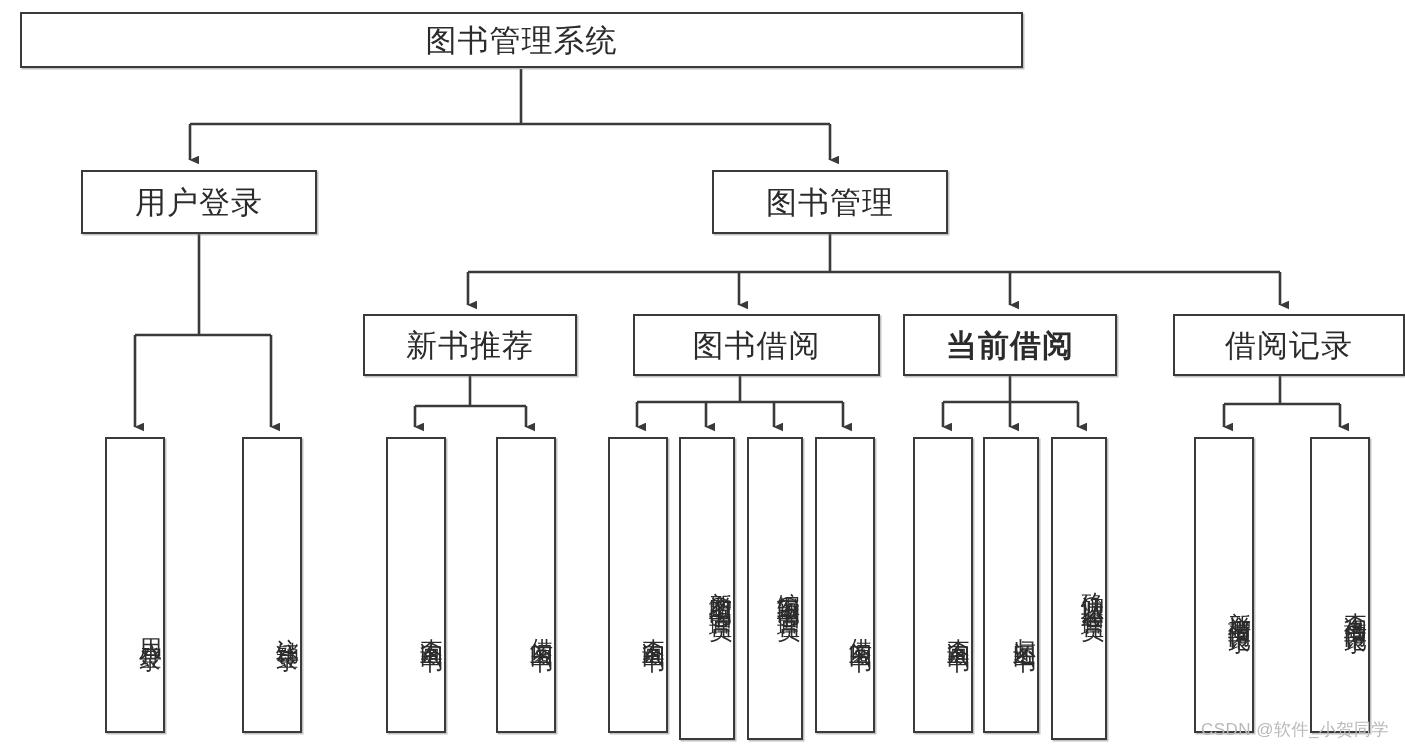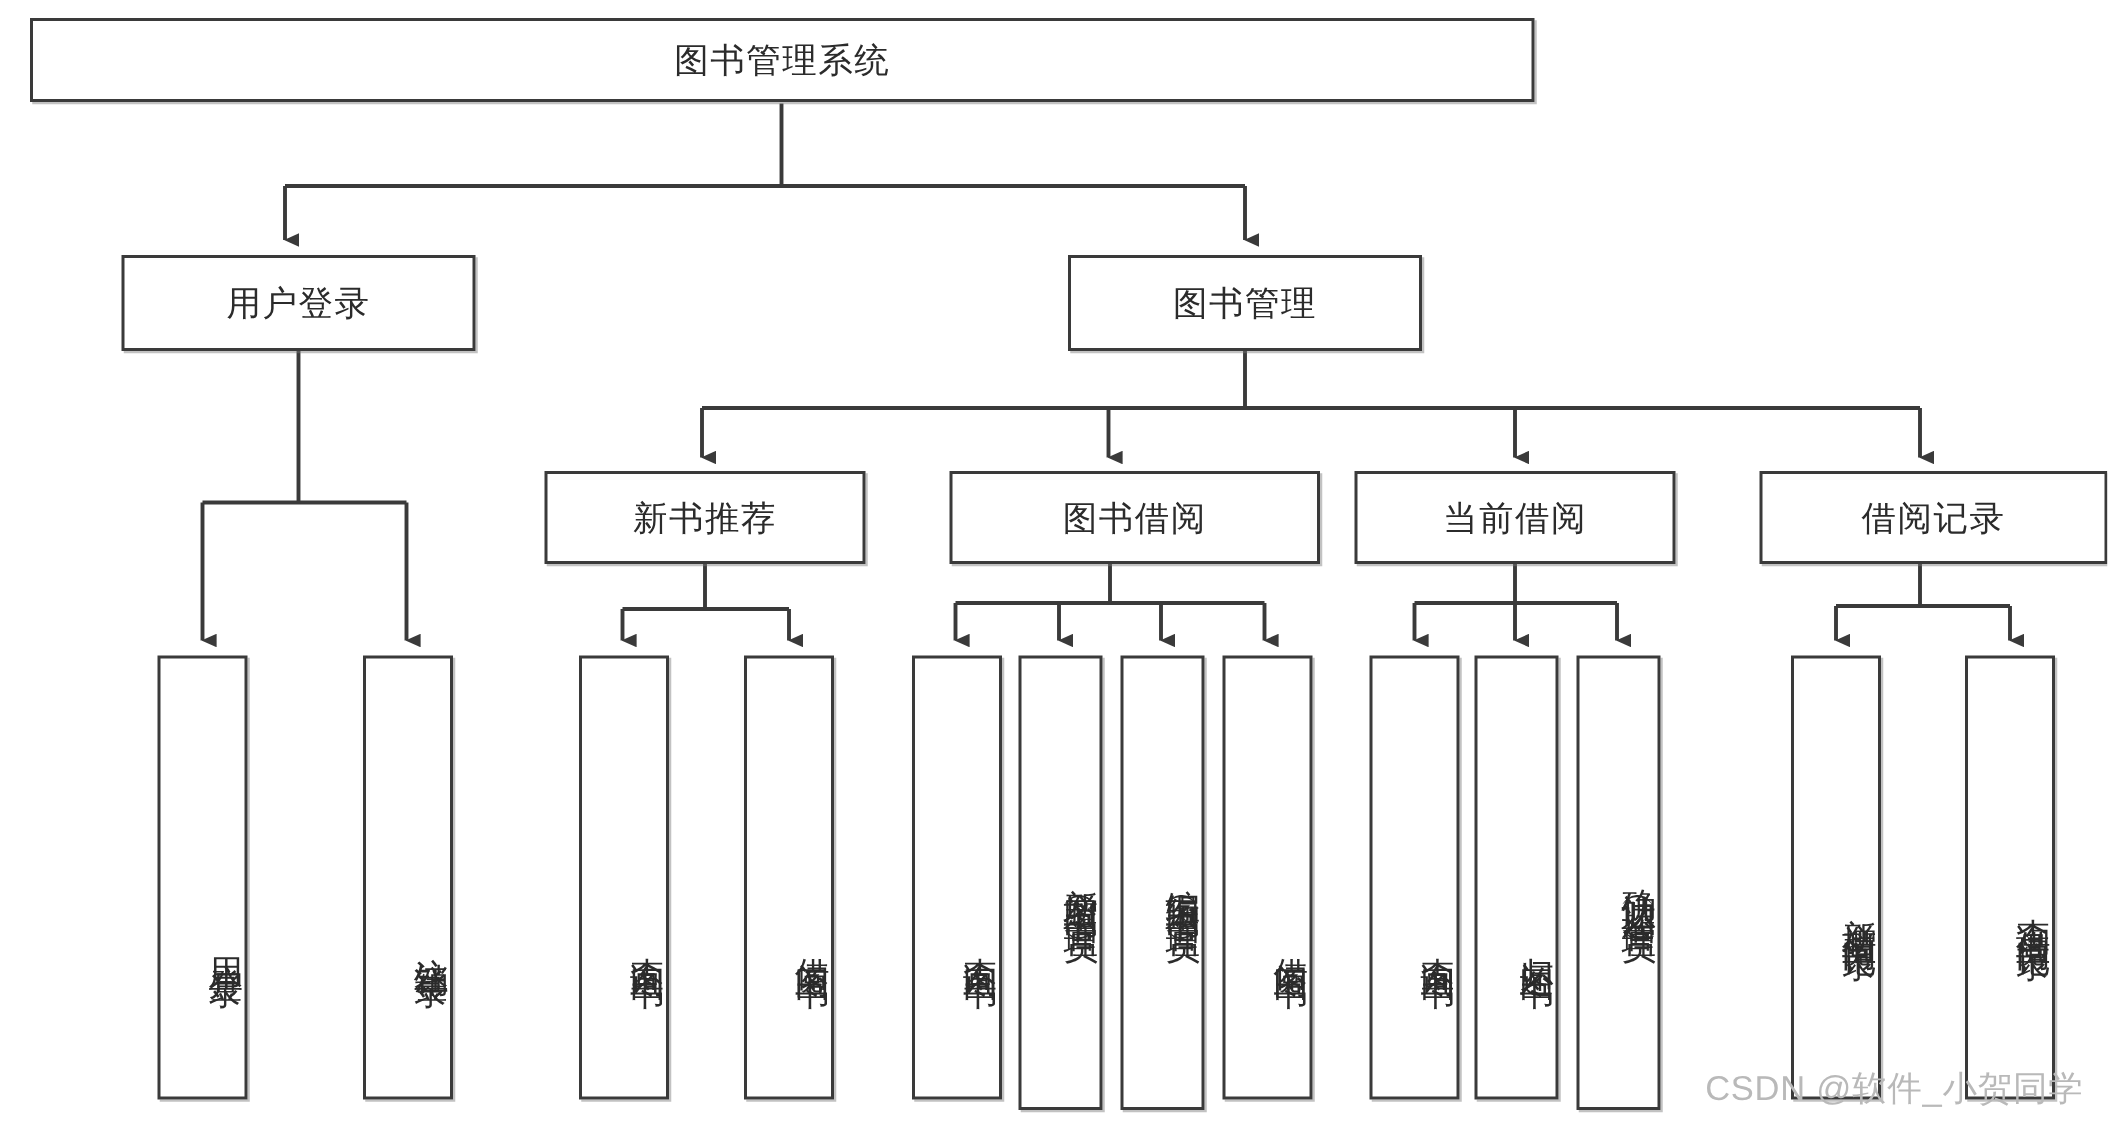--- a/index.html
+++ b/index.html
@@ -30,21 +30,21 @@
     box-sizing: border-box;
     border: 2.5px solid #3a3a3a;
     background: #ffffff;
     display: flex;
     align-items: center;
     justify-content: center;
     color: #2b2b2b;
     box-shadow: 1.5px 1.5px 0 rgba(120,120,120,0.45);
   }
   .node.horizontal {
-    font-size: 23px;
+    font-size: 31px;
     letter-spacing: 1px;
     align-items: center;
   }
   .node.vertical {
     font-size: 23px;
     writing-mode: vertical-rl;
     text-orientation: upright;
     letter-spacing: 4px;
     align-items: flex-start;
     justify-content: center;
@@ -55,21 +55,21 @@
     text-orientation: upright;
     line-height: 1.05;
   }
   .node .htext {
     line-height: 1;
   }
   #watermark {
     position: absolute;
     right: 16px;
     bottom: 6px;
-    font-size: 23px;
+    font-size: 17px;
     color: #b9b9b9;
     letter-spacing: 0.5px;
     white-space: nowrap;
   }
 </style>
 </head>
 <body>
 
 <div id="canvas">
 
@@ -134,21 +134,21 @@
   <div class="node horizontal" style="left:712px; top:170px; width:236px; height:64px;">
     <span class="htext">图书管理</span>
   </div>
 
   <div class="node horizontal" style="left:363px; top:314px; width:214px; height:62px;">
     <span class="htext">新书推荐</span>
   </div>
   <div class="node horizontal" style="left:633px; top:314px; width:247px; height:62px;">
     <span class="htext">图书借阅</span>
   </div>
-  <div class="node horizontal" style="left:903px; top:314px; width:214px; height:62px;">
+  <div class="node horizontal" style="left:903px; top:314px; width:214px; height:62px;font-weight:bold;">
     <span class="htext">当前借阅</span>
   </div>
   <div class="node horizontal" style="left:1173px; top:314px; width:232px; height:62px;">
     <span class="htext">借阅记录</span>
   </div>
 
   <div class="node vertical" style="left:105px; top:437px; width:60px; height:296px; padding-top:85px;">
     <span class="vtext">用户登录</span>
   </div>
   <div class="node vertical" style="left:242px; top:437px; width:60px; height:296px; padding-top:85px;">

